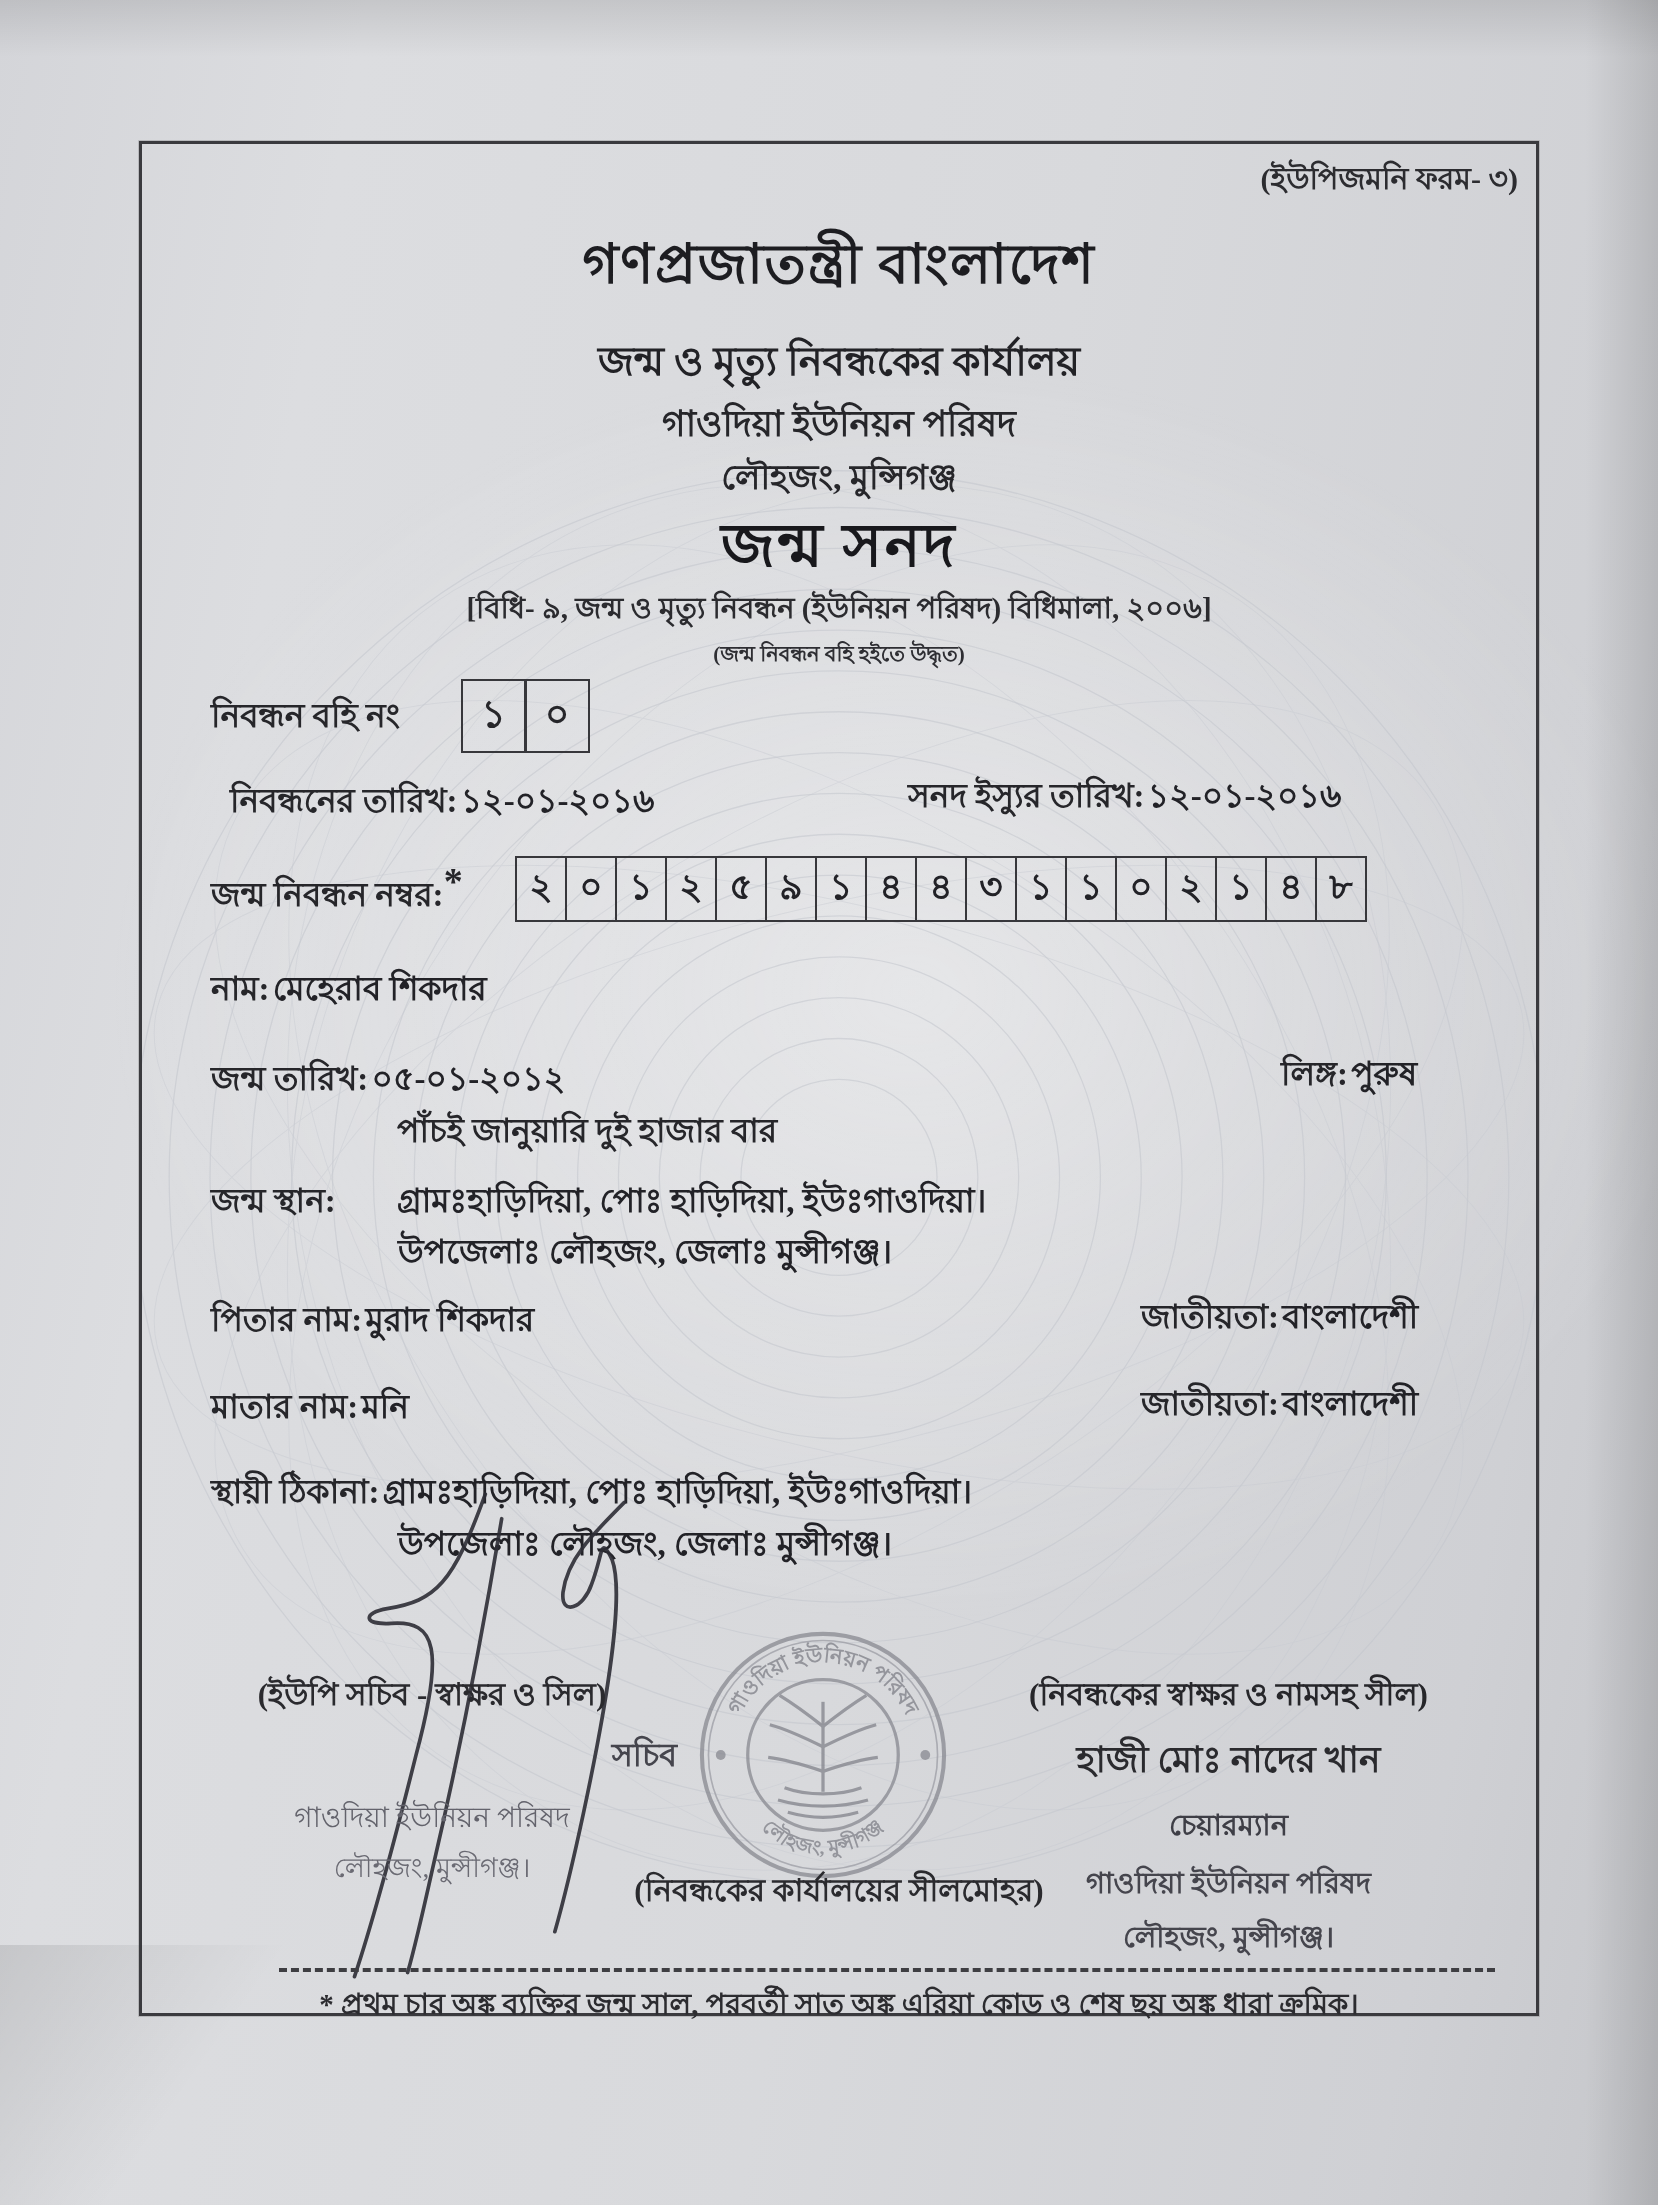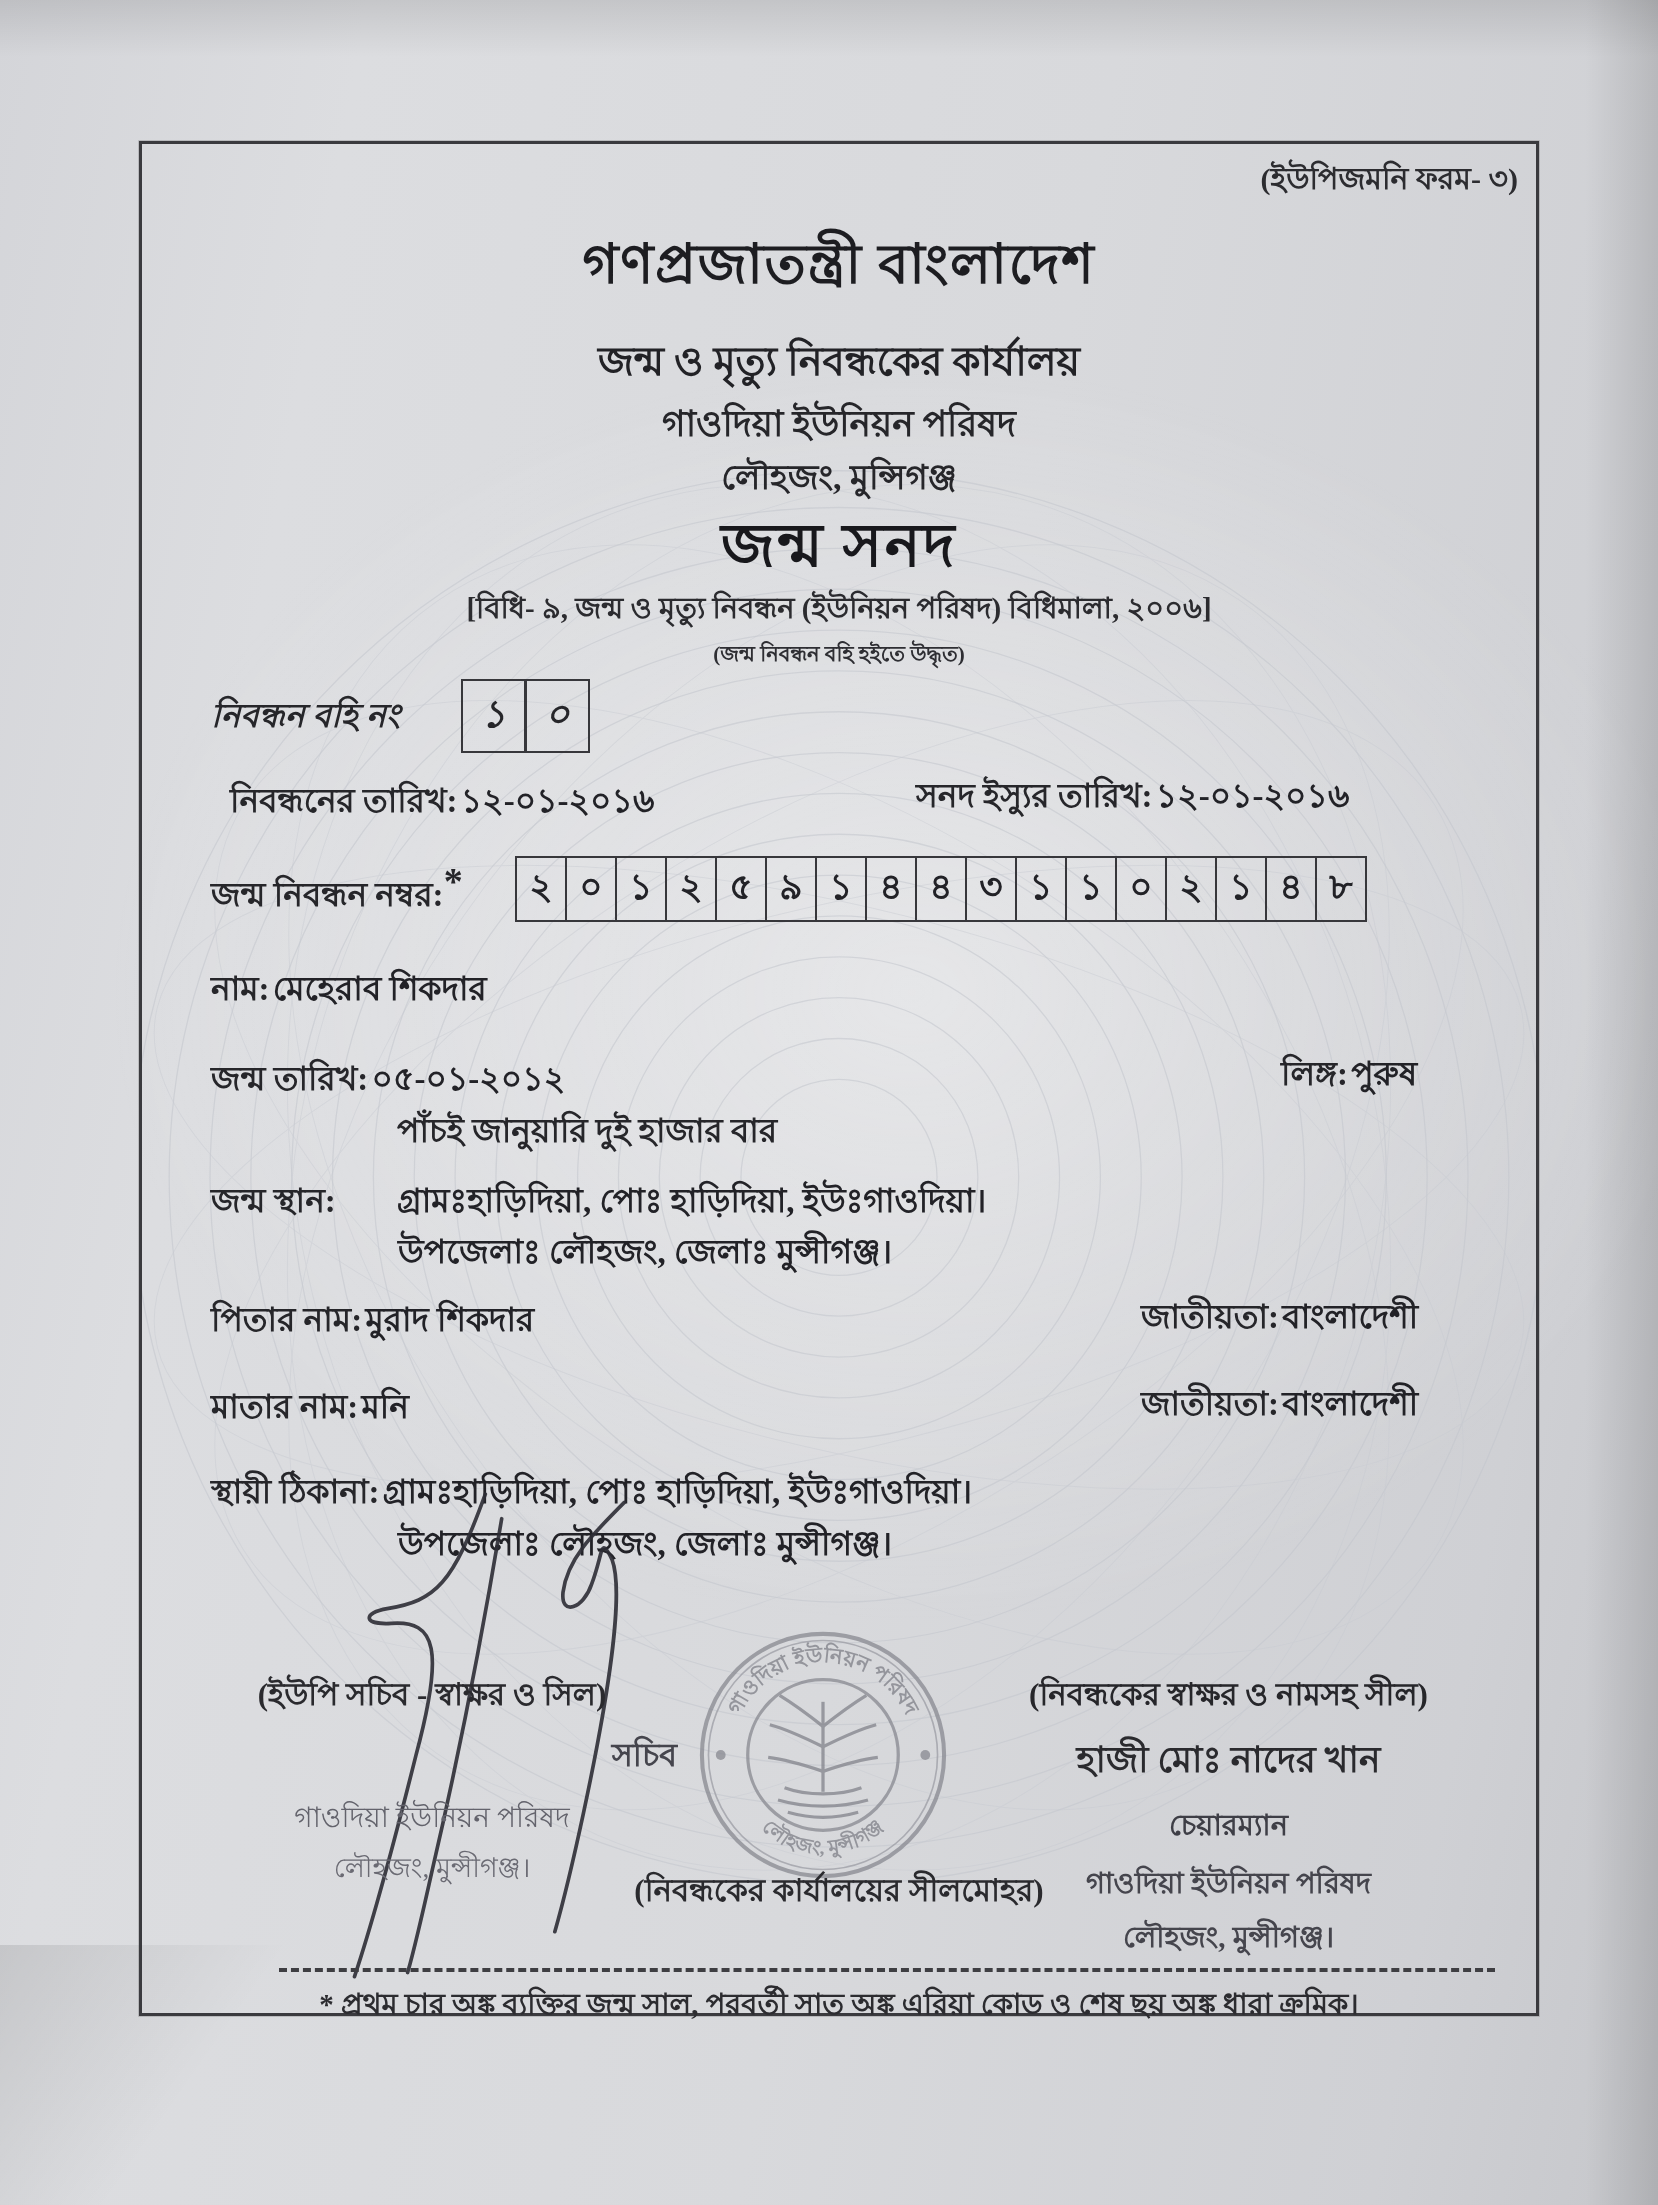--- a/index.html
+++ b/index.html
@@ -37,28 +37,28 @@
   .t-office{top:186px;font-size:40px;color:#222226;}
   .t-union{top:252px;font-size:36px;color:#26262a;}
   .t-loc{top:307px;font-size:34px;color:#26262a;}
   .t-title{top:355px;font-size:60px;letter-spacing:2.5px;color:#18181c;}
   .t-rule{top:441px;font-size:29px;color:#2b2b2f;}
   .t-extract{top:494px;font-size:21px;color:#2e2e33;}
 
   .lbl{font-size:33px;font-weight:bold;color:#26262a;}
   .val{font-size:33px;font-weight:bold;color:#222227;}
 
-  .row-book{top:546px;left:69px;font-style:italic;}
+  .row-book{top:546px;left:69px;}
   .bookbox{position:absolute;left:252px;top:-11.4px;display:flex;}
   .bookbox .cell{width:62px;height:70px;border:2.5px solid #37373b;margin-left:-2.5px;
     display:flex;align-items:center;justify-content:center;font-size:38px;font-weight:bold;}
 
   .row-dates{top:631px;width:100%;}
   .reg-date{position:absolute;left:72px;top:0;white-space:nowrap;}
-  .issue-date{position:absolute;left:750px;top:-4.9px;white-space:nowrap;margin-left:8px;}
+  .issue-date{position:absolute;left:750px;top:-4.9px;white-space:nowrap;}
 
   .row-regno{top:712px;left:69px;width:1275px;}
   .regno-label{position:absolute;left:0;top:13px;white-space:nowrap;}
   .regno-label sup{font-size:38px;line-height:0;}
   .digitrow{position:absolute;left:304px;top:0;display:flex;border:2.5px solid #37373b;}
   .digitrow .cell{width:48px;height:62px;border-left:2.5px solid #37373b;
     display:flex;align-items:center;justify-content:center;font-size:36px;font-weight:bold;color:#222227;}
   .digitrow .cell:first-child{border-left:none;}
 
   .row-name{top:819px;left:69px;}

